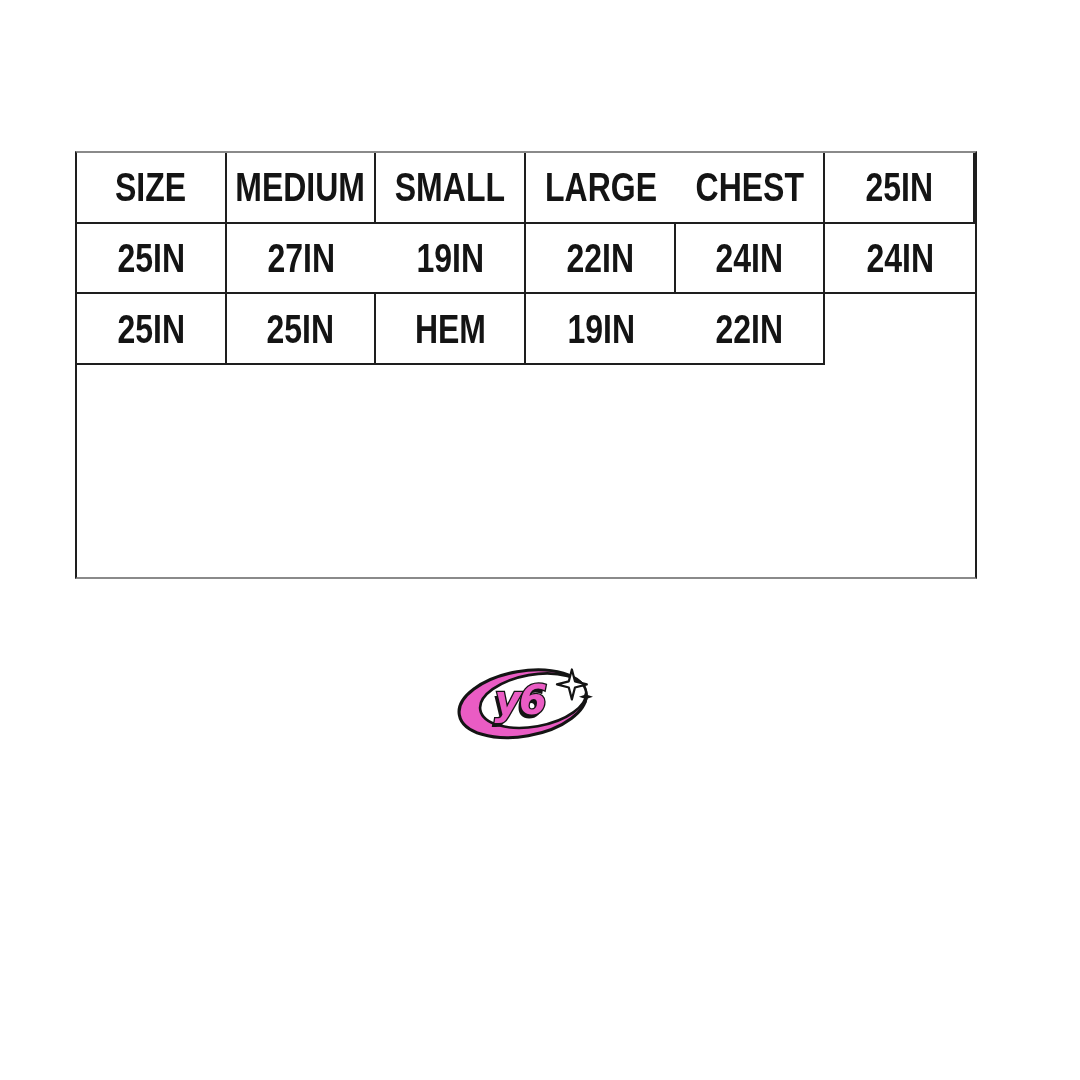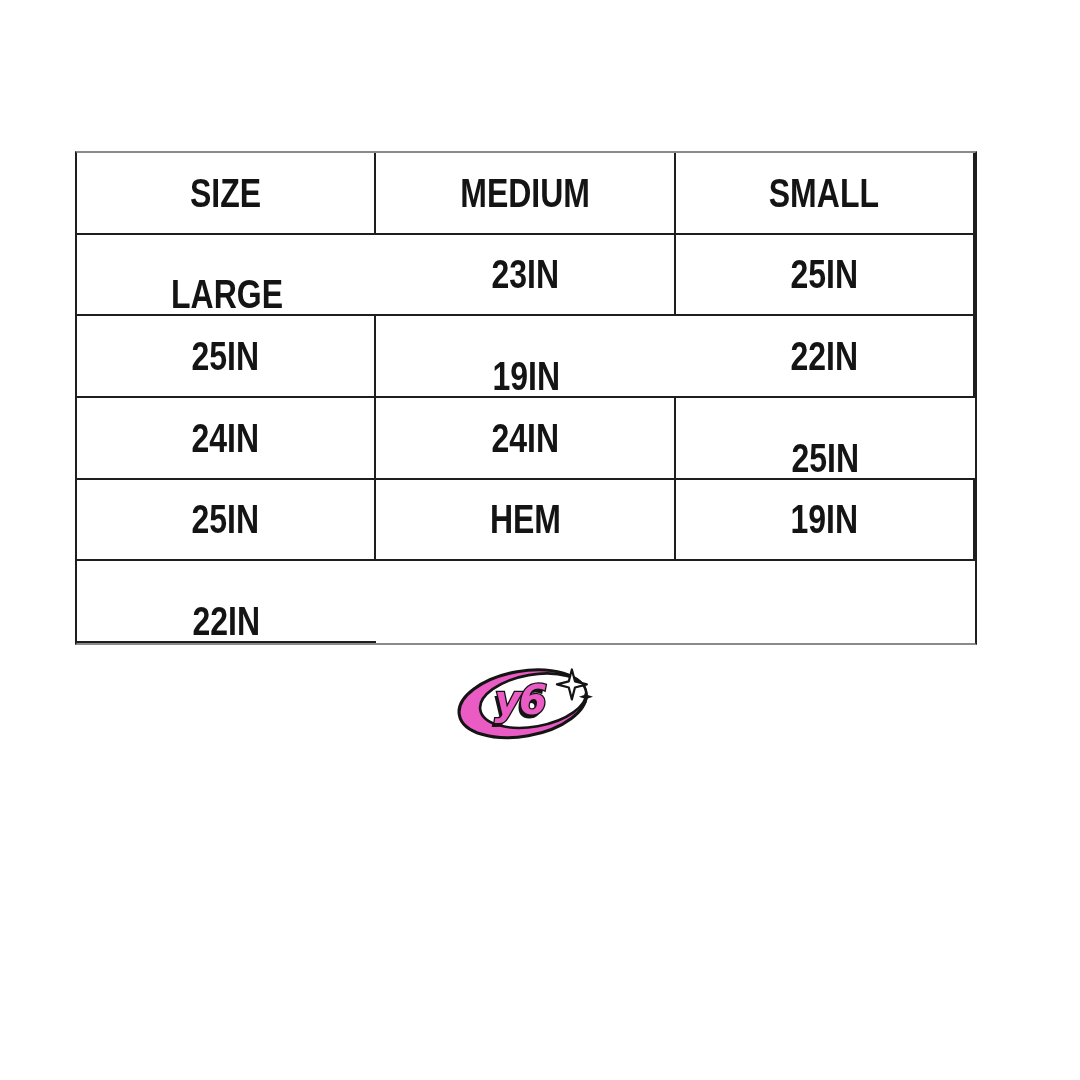--- a/index.html
+++ b/index.html
@@ -7,36 +7,36 @@
     --grid-line:#1e1e1e;
     --outer-line:#8a8a8a;
     --ink:#141414;
   }
   *{margin:0;padding:0;box-sizing:border-box;}
   html,body{width:1080px;height:1080px;background:#ffffff;overflow:hidden;}
   body{position:relative;font-family:"Liberation Sans", sans-serif;color:var(--ink);}
 
   
   .size-table{
-    position:absolute;left:75px;top:151px;width:902px;height:494px;
+    position:absolute;left:75px;top:151px;width:902px;height:428px;
     display:grid;
-    grid-template-columns:repeat(3,1fr);
+    grid-template-columns:repeat(6,1fr);
     grid-template-rows:repeat(6,1fr);
     border:2px solid var(--grid-line);
     border-top-color:var(--outer-line);
     border-bottom-color:var(--outer-line);
     background:#ffffff;
   }
   .cell{
     display:flex;align-items:center;justify-content:center;
     border-right:2px solid var(--grid-line);
     border-bottom:2px solid var(--grid-line);
     overflow:hidden;
   }
-  .cell:nth-child(4n){border-right:none;align-items:flex-end;}
+  .cell:nth-child(4n){border-right:none;}
   .cell:nth-child(n+21){border-bottom:none;border-radius:22px;}
   .t{
     display:inline-block;
     transform:scaleX(0.8);
     transform-origin:center center;
     font-weight:700;
     font-size:40px;
     letter-spacing:0px;
     white-space:nowrap;
     text-align:center;
@@ -74,28 +74,31 @@
       <span class="t">MEDIUM</span>
     </div>
   <div class="cell">
       <span class="t">SMALL</span>
     </div>
   <div class="cell">
       <span class="t">LARGE</span>
     </div>
 
   <div class="cell">
-      <span class="t">23IN</span>
+      <span class="t">CHEST</span>
     </div>
   <div class="cell">
       <span class="t">25IN</span>
     </div>
 
   <div class="cell">
       <span class="t">25IN</span>
+    </div>
+  <div class="cell">
+      <span class="t">27IN</span>
     </div>
 
   <div class="cell">
       <span class="t">19IN</span>
     </div>
   <div class="cell">
       <span class="t">22IN</span>
     </div>
   <div class="cell">
       <span class="t">24IN</span>

